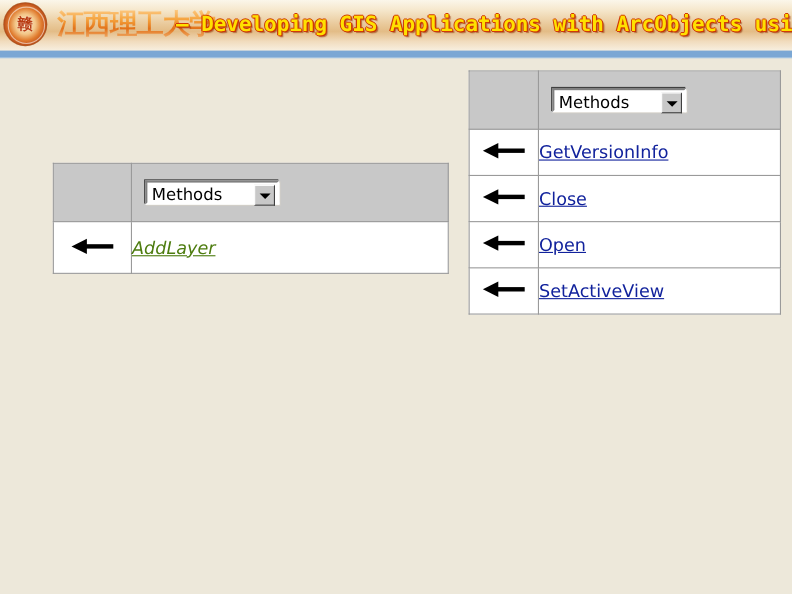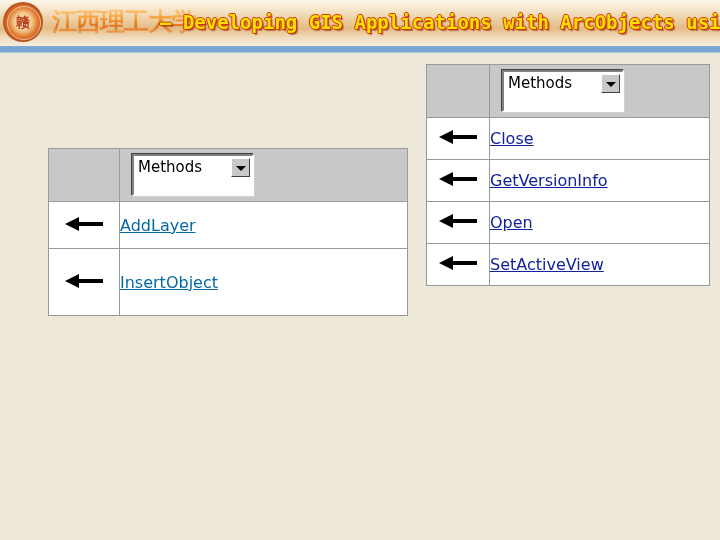--- a/index.html
+++ b/index.html
@@ -140,21 +140,21 @@
     border-top: 7px solid transparent;
     border-bottom: 7px solid transparent;
     border-right: 14px solid #000;
   }
 
   
   .combo {
     display: inline-block;
     position: relative;
     width: 122px;
-    height: 42px;
+    height: 22px;
     background: #ffffff;
     border-top: 2px solid #808080;
     border-left: 2px solid #808080;
     border-right: 2px solid #ffffff;
     border-bottom: 2px solid #ffffff;
     box-shadow: 1px 1px 0 #d4d0c8, -1px -1px 0 #404040;
     box-sizing: border-box;
     margin: 4px 0 4px 12px;
     vertical-align: middle;
   }
@@ -187,21 +187,21 @@
     border-top: 5px solid #000;
   }
 
   .mlink {
     font-family: "DejaVu Sans", "Liberation Sans", sans-serif;
     font-size: 16px;
     text-decoration: underline;
     white-space: nowrap;
     cursor: pointer;
   }
-  .link-red  { color: #0369a1; }
+  .link-red  { color: #4d7c0f; font-style: italic; }
   .link-blue { color: #11229c; }
 </style>
 </head>
 <body>
 
 <div id="banner">
   <div id="banner-logo">
     <div id="banner-logo-ring"></div>
     <div id="banner-logo-glyph">赣</div>
   </div>
@@ -227,28 +227,20 @@
   <tr>
     <td class="arrow-cell" style="height:46px;">
       <span class="arrow"><span class="head"></span><span class="shaft"></span></span>
     </td>
     <td class="name-cell">
       <span class="mlink link-red">AddLayer</span>
     </td>
   </tr>
 
 
-  <tr>
-    <td class="arrow-cell" style="height:66px;">
-      <span class="arrow"><span class="head"></span><span class="shaft"></span></span>
-    </td>
-    <td class="name-cell">
-      <span class="mlink link-red">InsertObject</span>
-    </td>
-  </tr>
 
 </tbody>
   </table>
 
 <table class="mtable" id="right-table" style="left:426px; top:64px; width:284px;">
   <tbody>
       <tr class="hdr">
     <td style="width:62px; height:52px;"></td>
     <td>
       <span class="combo">
@@ -258,30 +250,30 @@
             </span>
       </span>
     </td>
   </tr>
 
   <tr>
     <td class="arrow-cell" style="height:41px;">
       <span class="arrow"><span class="head"></span><span class="shaft"></span></span>
     </td>
     <td class="name-cell">
+      <span class="mlink link-blue">GetVersionInfo</span>
+    </td>
+  </tr>
+
+  <tr>
+    <td class="arrow-cell" style="height:41px;">
+      <span class="arrow"><span class="head"></span><span class="shaft"></span></span>
+    </td>
+    <td class="name-cell">
       <span class="mlink link-blue">Close</span>
-    </td>
-  </tr>
-
-  <tr>
-    <td class="arrow-cell" style="height:41px;">
-      <span class="arrow"><span class="head"></span><span class="shaft"></span></span>
-    </td>
-    <td class="name-cell">
-      <span class="mlink link-blue">GetVersionInfo</span>
     </td>
   </tr>
 
 
 
 
   <tr>
     <td class="arrow-cell" style="height:41px;">
       <span class="arrow"><span class="head"></span><span class="shaft"></span></span>
     </td>

